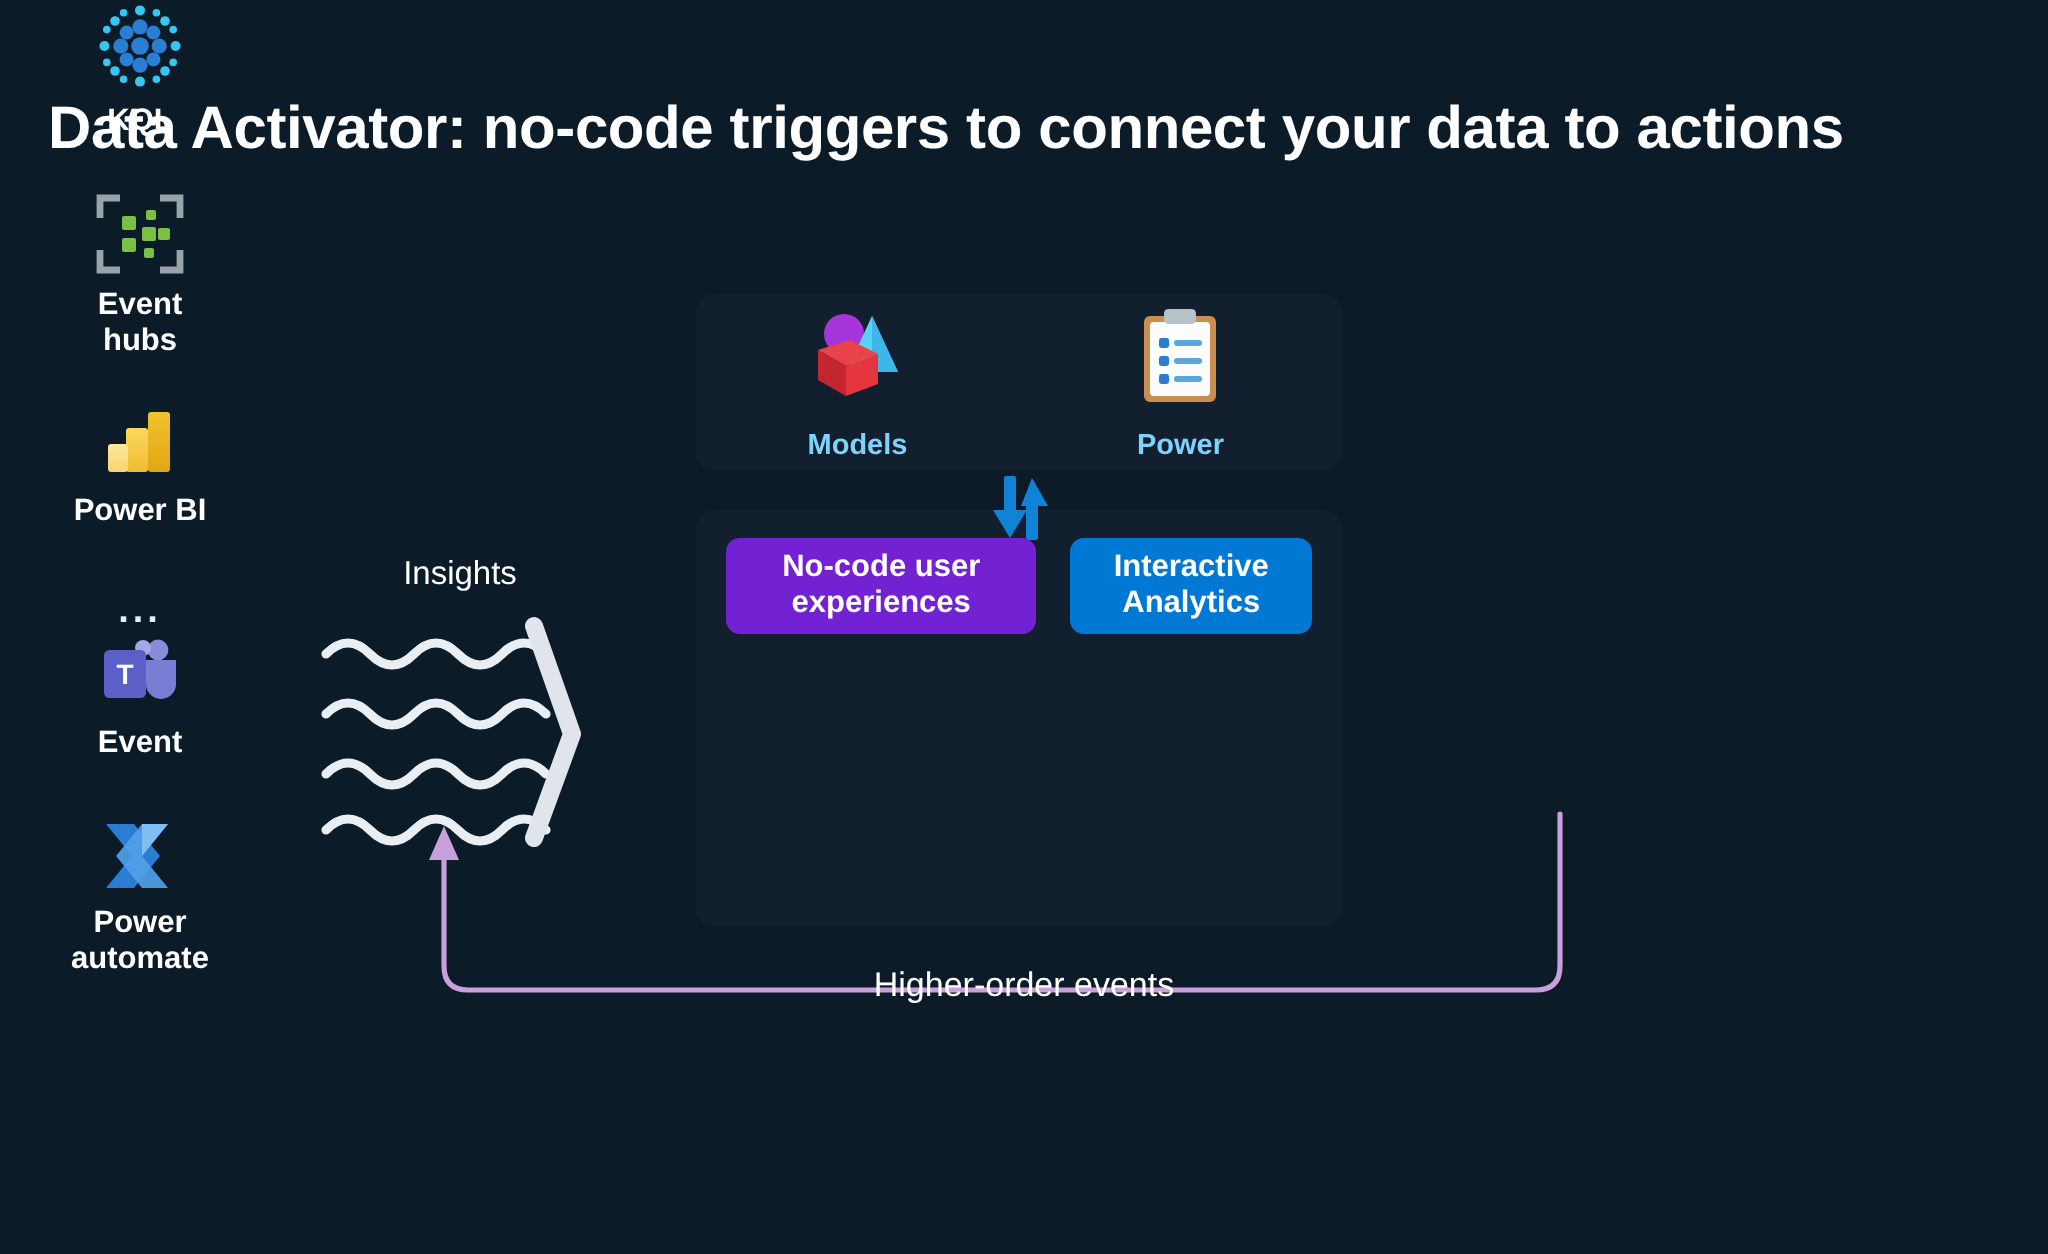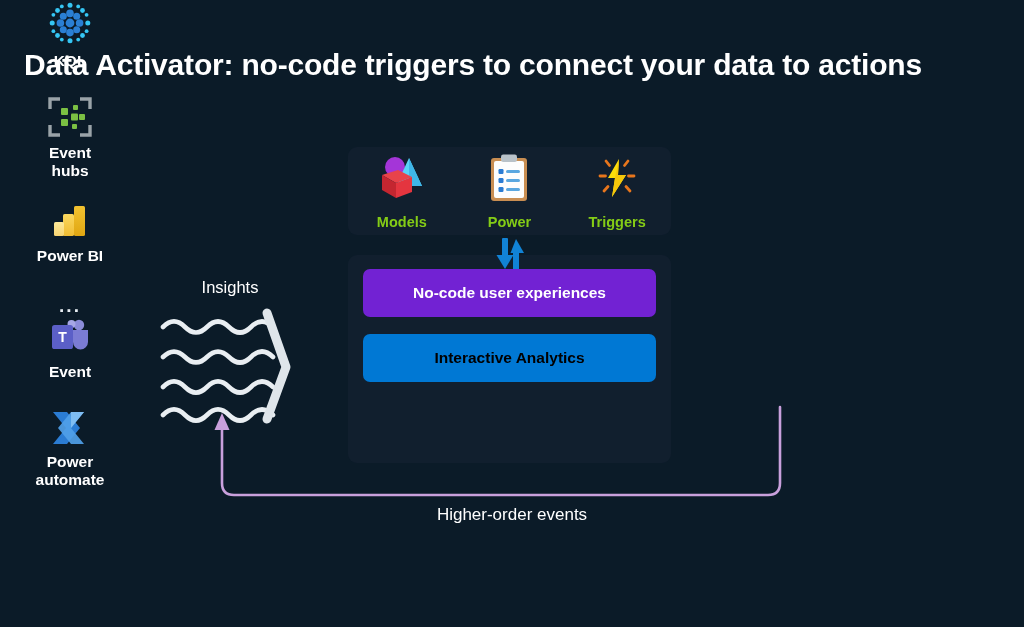--- a/index.html
+++ b/index.html
@@ -100,37 +100,37 @@
   .pillar {
     display: flex;
     flex-direction: column;
     align-items: center;
     width: 96px;
   }
   .pillar-label {
     margin-top: 7px;
     font-size: 14.5px;
     font-weight: bold;
-    color: #84cc16;
+    color: #7dd3fc;
   }
 
   #exchange-arrows {
     position: absolute;
     left: 0; top: 90px;
     width: 323px;
     display: flex;
     justify-content: center;
   }
 
   #bars {
     position: absolute;
     left: 15px; top: 122px;
     width: 293px;
     display: flex;
-    flex-direction: column;
+    flex-direction: row;
     gap: 17px;
   }
   .bar {
     height: 48px;
     border-radius: 7px;
     display: flex;
     align-items: center;
     justify-content: center;
     font-size: 15.5px;
     font-weight: bold;
@@ -138,21 +138,21 @@
   }
 
   
   #feedback-loop {
     position: absolute;
     left: 200px; top: 405px;
     width: 610px; height: 110px;
   }
   #feedback-label {
     position: absolute;
-    left: 0; top: 505px;
+    left: 0; top: 483px;
     width: 1024px;
     text-align: center;
     font-size: 17px;
     color: #ffffff;
   }
 </style>
 </head>
 <body>
 
 <div id="stage">
@@ -331,55 +331,38 @@
             <g fill="#5aa7e0">
               <rect x="20" y="17" width="14" height="3" rx="1.5"></rect>
               <rect x="20" y="26" width="14" height="3" rx="1.5"></rect>
               <rect x="20" y="35" width="14" height="3" rx="1.5"></rect>
             </g>
           </svg>
         </span>
         <span class="pillar-label">Power</span>
       </div>
 
-      <div class="pillar">
-        <span>
-          <svg width="50" height="50" viewBox="0 0 50 50">
-            <g stroke="#e8761c" stroke-width="2.8" stroke-linecap="round">
-              <path d="M14 8 L17.5 12.5"></path>
-                <path d="M36 8 L32.5 12.5"></path>
-              <path d="M8 23 L13.5 23"></path>
-                <path d="M42 23 L36.5 23"></path>
-              <path d="M12 38 L16 33.5"></path>
-                <path d="M38 38 L34 33.5"></path>
-            </g>
-            <path d="M27 6 L16 25 L23 25 L20 44 L34 22 L26 22 Z" fill="#fcdd0a"></path>
-            <path d="M27 6 L23 25 L20 44 L34 22 L26 22 Z" fill="#f5c70a"></path>
-          </svg>
-        </span>
-        <span class="pillar-label">Triggers</span>
-      </div>
     </div>
 
     <div id="exchange-arrows">
       <svg width="44" height="34" viewBox="0 0 44 34">
         <g fill="#1183d6">
           <rect x="14" y="1" width="6" height="20" rx="1"></rect>
           <path d="M8.5 18 L17 32 L25.5 18 Z"></path>
           <rect x="25" y="13" width="6" height="20" rx="1"></rect>
           <path d="M22.5 16 L28 2 L36 16 Z"></path>
         </g>
       </svg>
     </div>
 
     <div id="bars">
       <div class="bar" style="background:#7222d3;color:#ffffff">
         <span>No-code user experiences</span>
       </div>
-      <div class="bar" style="background:#0078d4;color:#000000">
+      <div class="bar" style="background:#0078d4;color:#ffffff">
         <span>Interactive Analytics</span>
       </div>
     </div>
   </div>
 
   <div id="feedback-loop">
     <svg width="610" height="110" viewBox="0 0 610 110">
       <path d="M580 2 L580 78 Q580 90 568 90 L34 90 Q22 90 22 78 L22 24" fill="none" stroke="#c9a0dc" stroke-width="2.6" stroke-linecap="round"></path>
       <path d="M22 8 L29.5 25 L14.5 25 Z" fill="#c9a0dc"></path>
     </svg>

